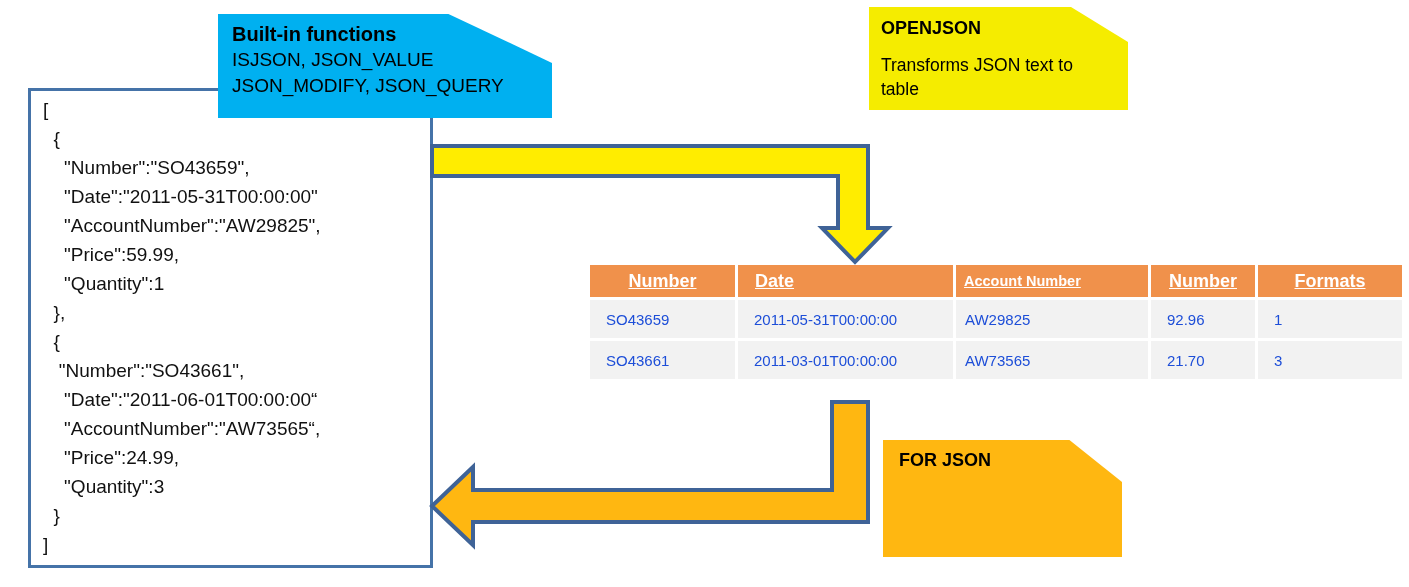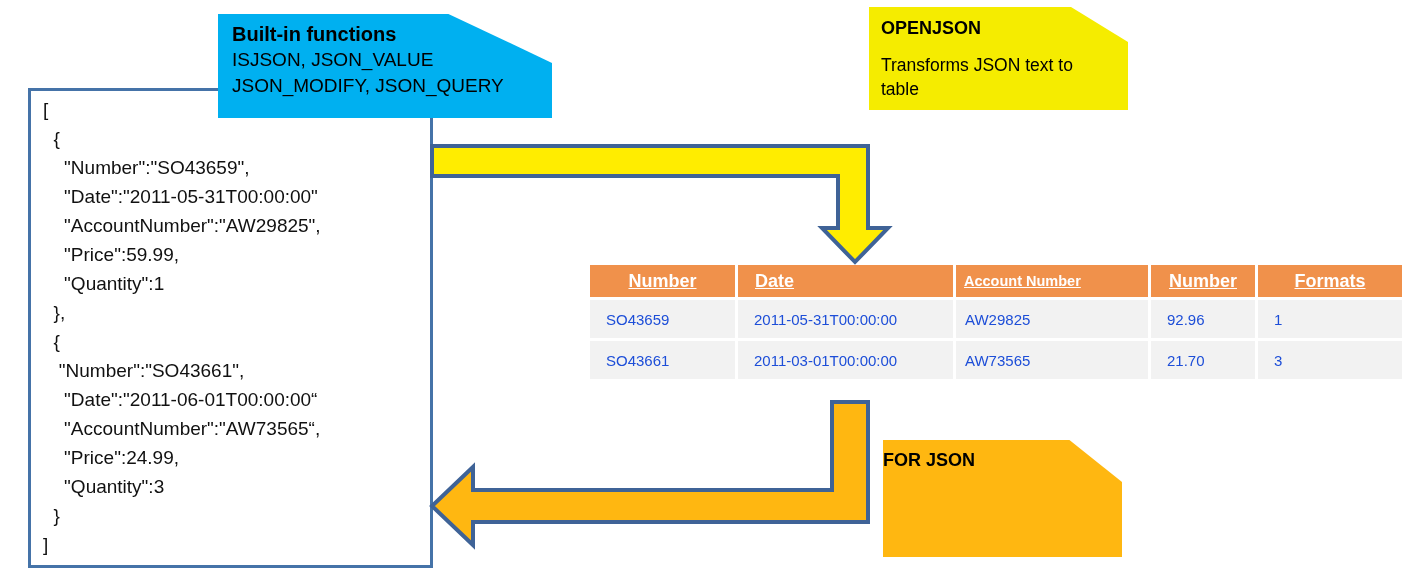--- a/index.html
+++ b/index.html
@@ -66,21 +66,21 @@
     width: 259px; height: 103px;
     background: var(--yellow);
     clip-path: polygon(0 0, 78% 0, 100% 34%, 100% 100%, 0 100%);
     padding: 10px 0 0 12px;
   }
   .callout.orange {
     left: 883px; top: 440px;
     width: 239px; height: 117px;
     background: var(--orange);
     clip-path: polygon(0 0, 78% 0, 100% 36%, 100% 100%, 0 100%);
-    padding: 9px 0 0 0;
+    padding: 9px 0 0 16px;
   }
   .callout.yellow .callout-title, .callout.orange .callout-title { font-size: 18px; line-height: 22px; }
   .callout.yellow .callout-body,  .callout.orange .callout-body  { font-size: 17.5px; line-height: 24px; margin-top: 14px; }
 
   
   .arrows {
     position: absolute;
     left: 0; top: 0;
     width: 1409px; height: 587px;
     z-index: 3;

